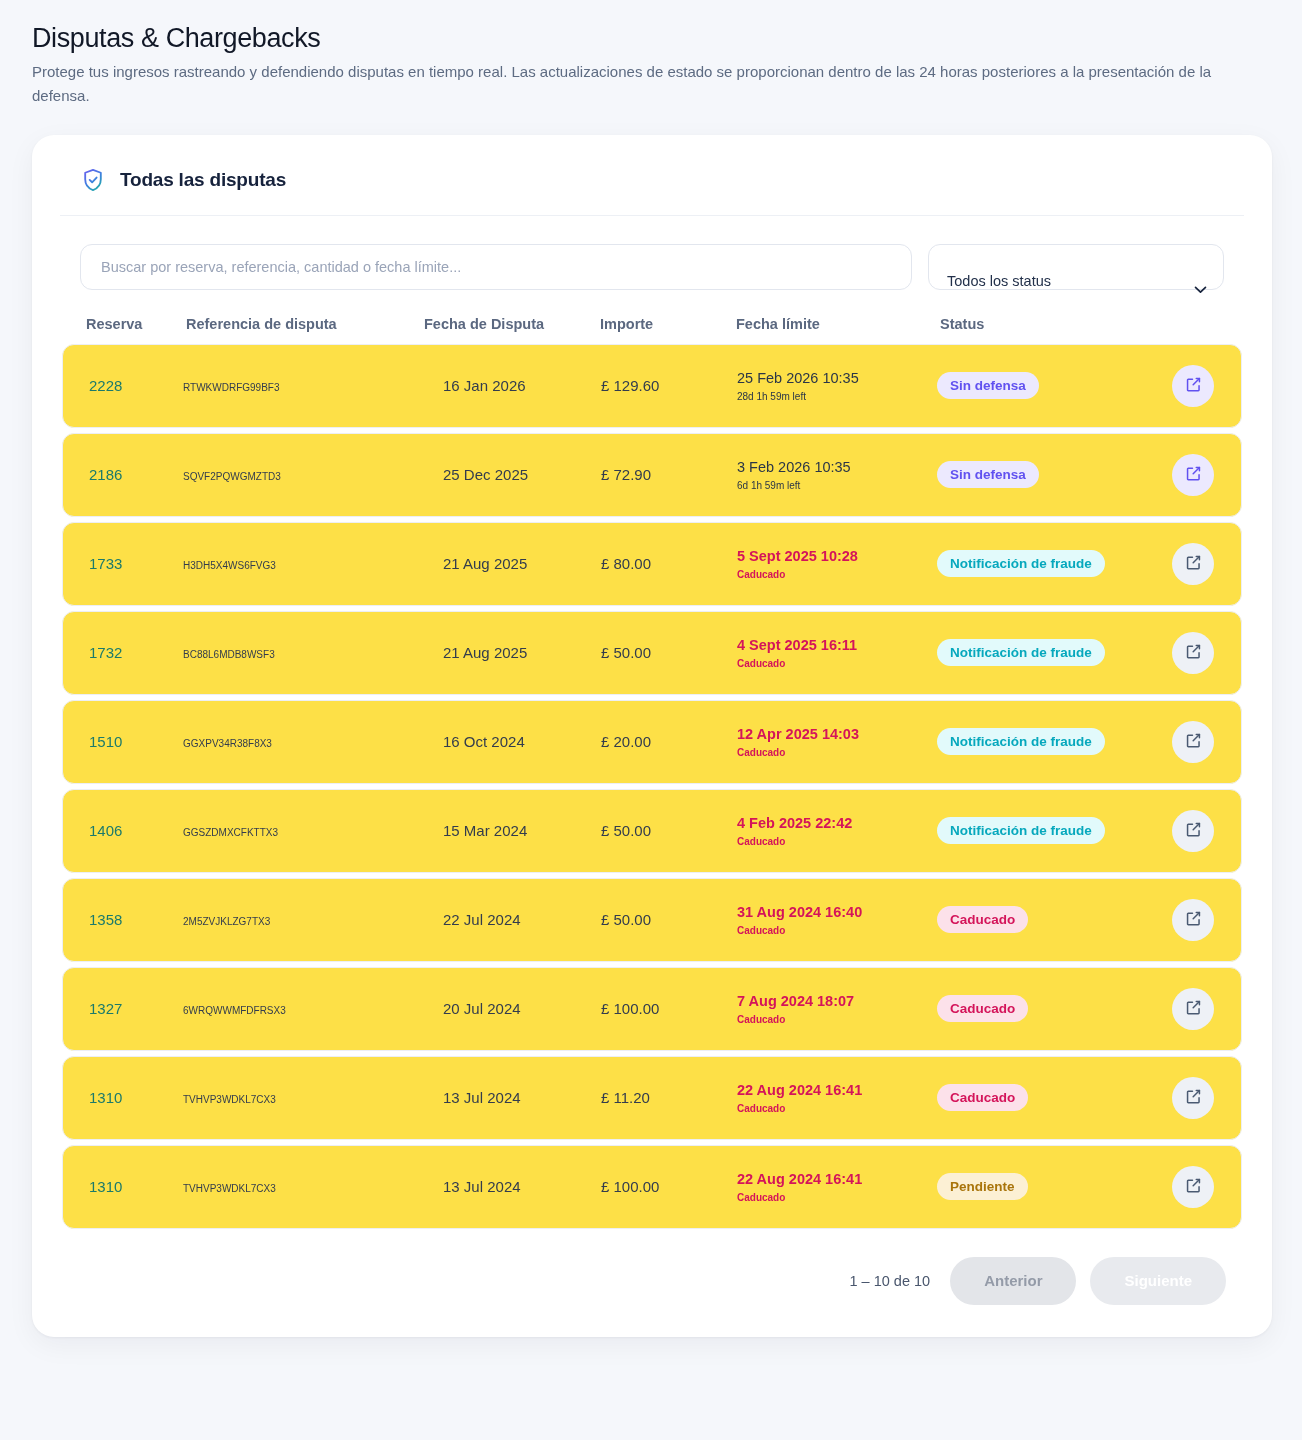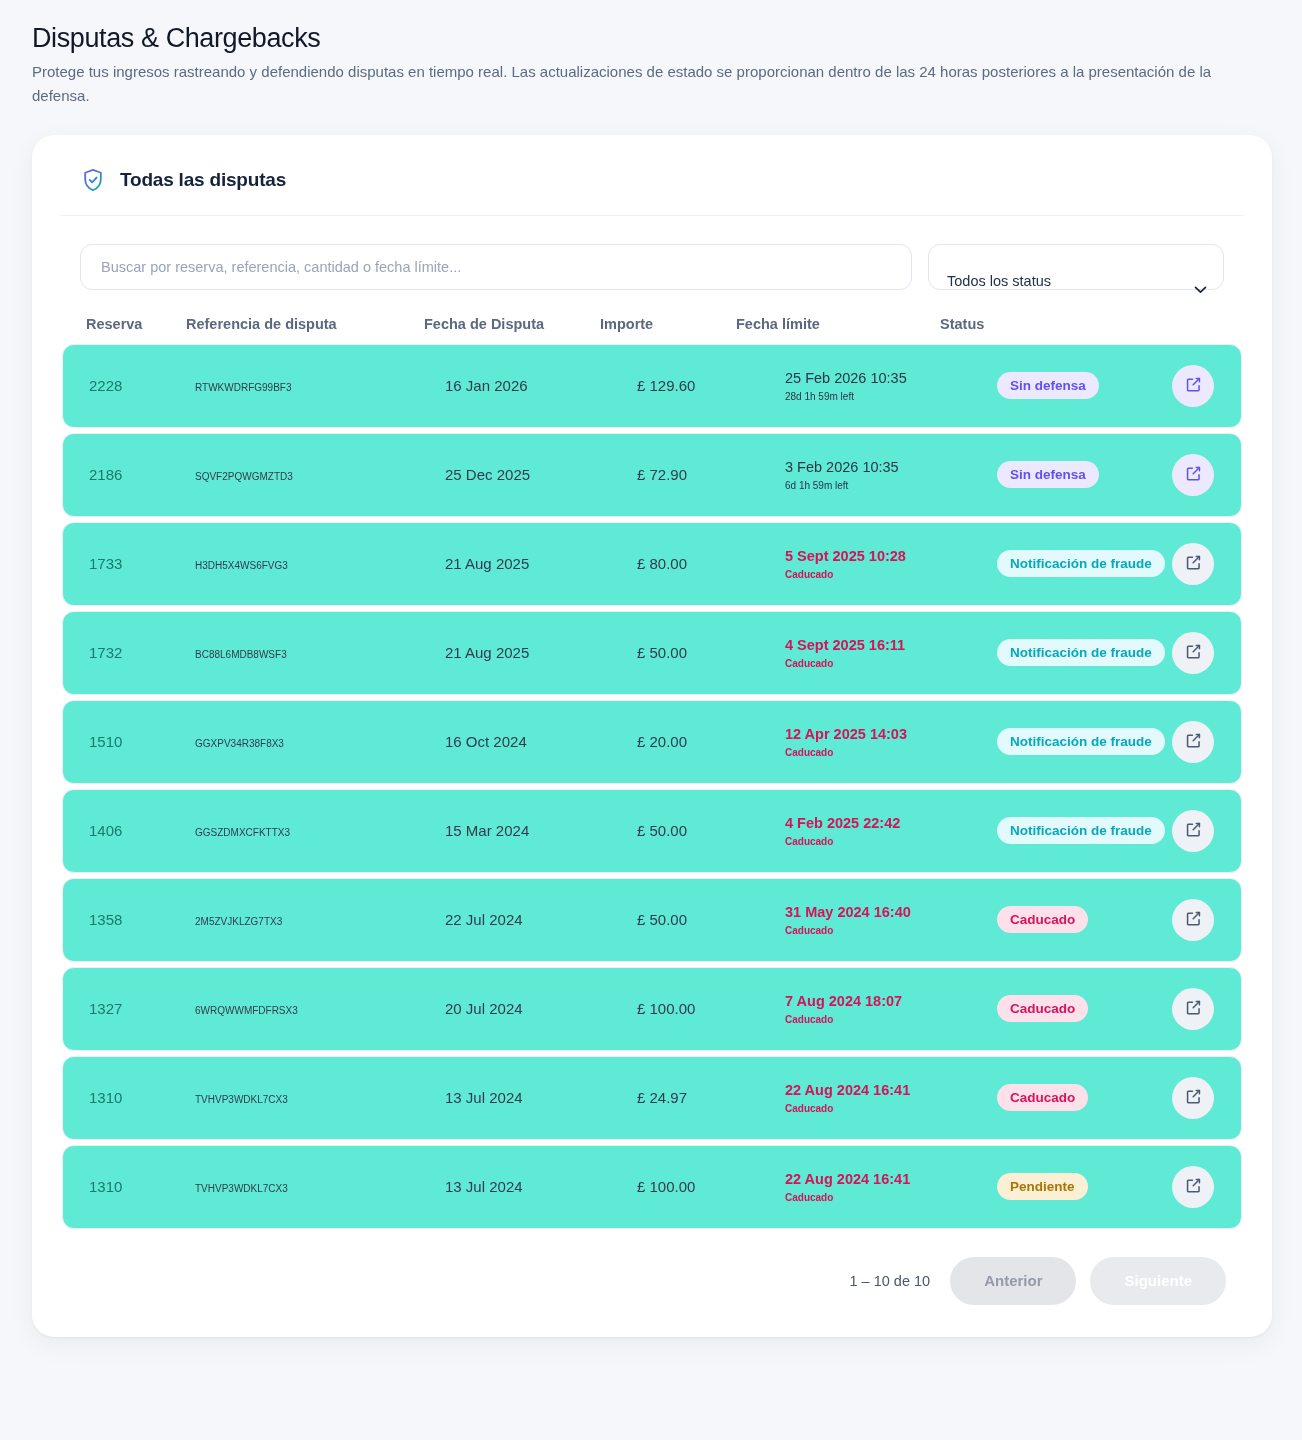--- a/index.html
+++ b/index.html
@@ -73,26 +73,25 @@
 
   
   .thead {
     display: flex; align-items: center;
     padding: 26px 20px 12px 20px;
     font-size: 14.5px; font-weight: 700; color: #5b6880;
   }
   .rows { display: flex; flex-direction: column; gap: 5px; padding: 0 2px; }
   .row {
     display: flex; align-items: center;
-    background: #5eead4;
+    background: #fde047;
     border: 1px solid #edeff4;
     border-radius: 12px;
     min-height: 84px;
     padding: 0 18px;
-    gap: 12px;
   }
 
   
   .c-res   { width: 102px; flex: none; }
   .c-ref   { width: 238px; flex: none; }
   .c-date  { width: 180px; flex: none; }
   .c-amt   { width: 105px; flex: none; }
   .c-dead  { width: 200px; flex: none; margin-left: 31px; }
   .c-stat  { flex: 1 1 auto; min-width: 150px; }
   .c-act   { width: 60px; flex: none; display: flex; justify-content: center; }
@@ -104,21 +103,21 @@
   .thead .c-dead { padding-left: 0px; }
   .thead .c-stat { padding-left: 4px; }
 
   .cell-res {
     font-size: 15px; color: #1b7a6b; font-weight: 400; padding-left: 8px;
   }
   .cell-ref {
     font-size: 10px; color: #333c4d; text-align: left;
   }
   .cell-date {
-    font-size: 15px; color: #333c4d; text-align: center;
+    font-size: 15px; color: #333c4d; text-align: center; margin-left: 22px;
   }
   .cell-amt {
     font-size: 15px; color: #333c4d;
   }
   .cell-dead { line-height: 1.55; }
   .dl-date { font-size: 14.5px; color: #2b3647; display: block; }
   .dl-sub  { font-size: 10px; color: #2b3647; display: block; }
   .cell-dead.expired .dl-date,
   .cell-dead.expired .dl-sub { color: #d4145a; font-weight: 700; }
 
@@ -345,21 +344,21 @@
             </button>
           </div>
         </div>
         <div class="row">
           <div class="c-res"><span class="cell-res">1358</span></div>
           <div class="c-ref"><span class="cell-ref">2M5ZVJKLZG7TX3</span></div>
           <div class="c-date"><span class="cell-date">22 Jul 2024</span></div>
           <div class="c-amt"><span class="cell-amt">£ 50.00</span></div>
           <div class="c-dead">
             <div class="cell-dead expired">
-              <span class="dl-date">31 May 2024 16:40</span>
+              <span class="dl-date">31 Aug 2024 16:40</span>
               <span class="dl-sub">Caducado</span>
             </div>
           </div>
           <div class="c-stat"><span class="badge expired">Caducado</span></div>
           <div class="c-act">
             <button class="act-btn slate">
               <span><svg viewBox="0 0 24 24" fill="none">
                   <path d="M15.5 4.5H19.5V8.5" stroke="#4a5a72" stroke-width="1.9" stroke-linecap="round" stroke-linejoin="round"></path>
                   <path d="M19.5 4.5L11.6 12.4" stroke="#4a5a72" stroke-width="1.9" stroke-linecap="round" stroke-linejoin="round"></path>
                   <path d="M19 13.6V19a.9.9 0 0 1-.9.9H5.4a.9.9 0 0 1-.9-.9V6.3a.9.9 0 0 1 .9-.9h5.3" stroke="#4a5a72" stroke-width="1.9" stroke-linecap="round" stroke-linejoin="round"></path>
@@ -386,21 +385,21 @@
                   <path d="M19.5 4.5L11.6 12.4" stroke="#4a5a72" stroke-width="1.9" stroke-linecap="round" stroke-linejoin="round"></path>
                   <path d="M19 13.6V19a.9.9 0 0 1-.9.9H5.4a.9.9 0 0 1-.9-.9V6.3a.9.9 0 0 1 .9-.9h5.3" stroke="#4a5a72" stroke-width="1.9" stroke-linecap="round" stroke-linejoin="round"></path>
                 </svg></span>
             </button>
           </div>
         </div>
         <div class="row">
           <div class="c-res"><span class="cell-res">1310</span></div>
           <div class="c-ref"><span class="cell-ref">TVHVP3WDKL7CX3</span></div>
           <div class="c-date"><span class="cell-date">13 Jul 2024</span></div>
-          <div class="c-amt"><span class="cell-amt">£ 24.97</span></div>
+          <div class="c-amt"><span class="cell-amt">£ 11.20</span></div>
           <div class="c-dead">
             <div class="cell-dead expired">
               <span class="dl-date">22 Aug 2024 16:41</span>
               <span class="dl-sub">Caducado</span>
             </div>
           </div>
           <div class="c-stat"><span class="badge expired">Caducado</span></div>
           <div class="c-act">
             <button class="act-btn slate">
               <span><svg viewBox="0 0 24 24" fill="none">

